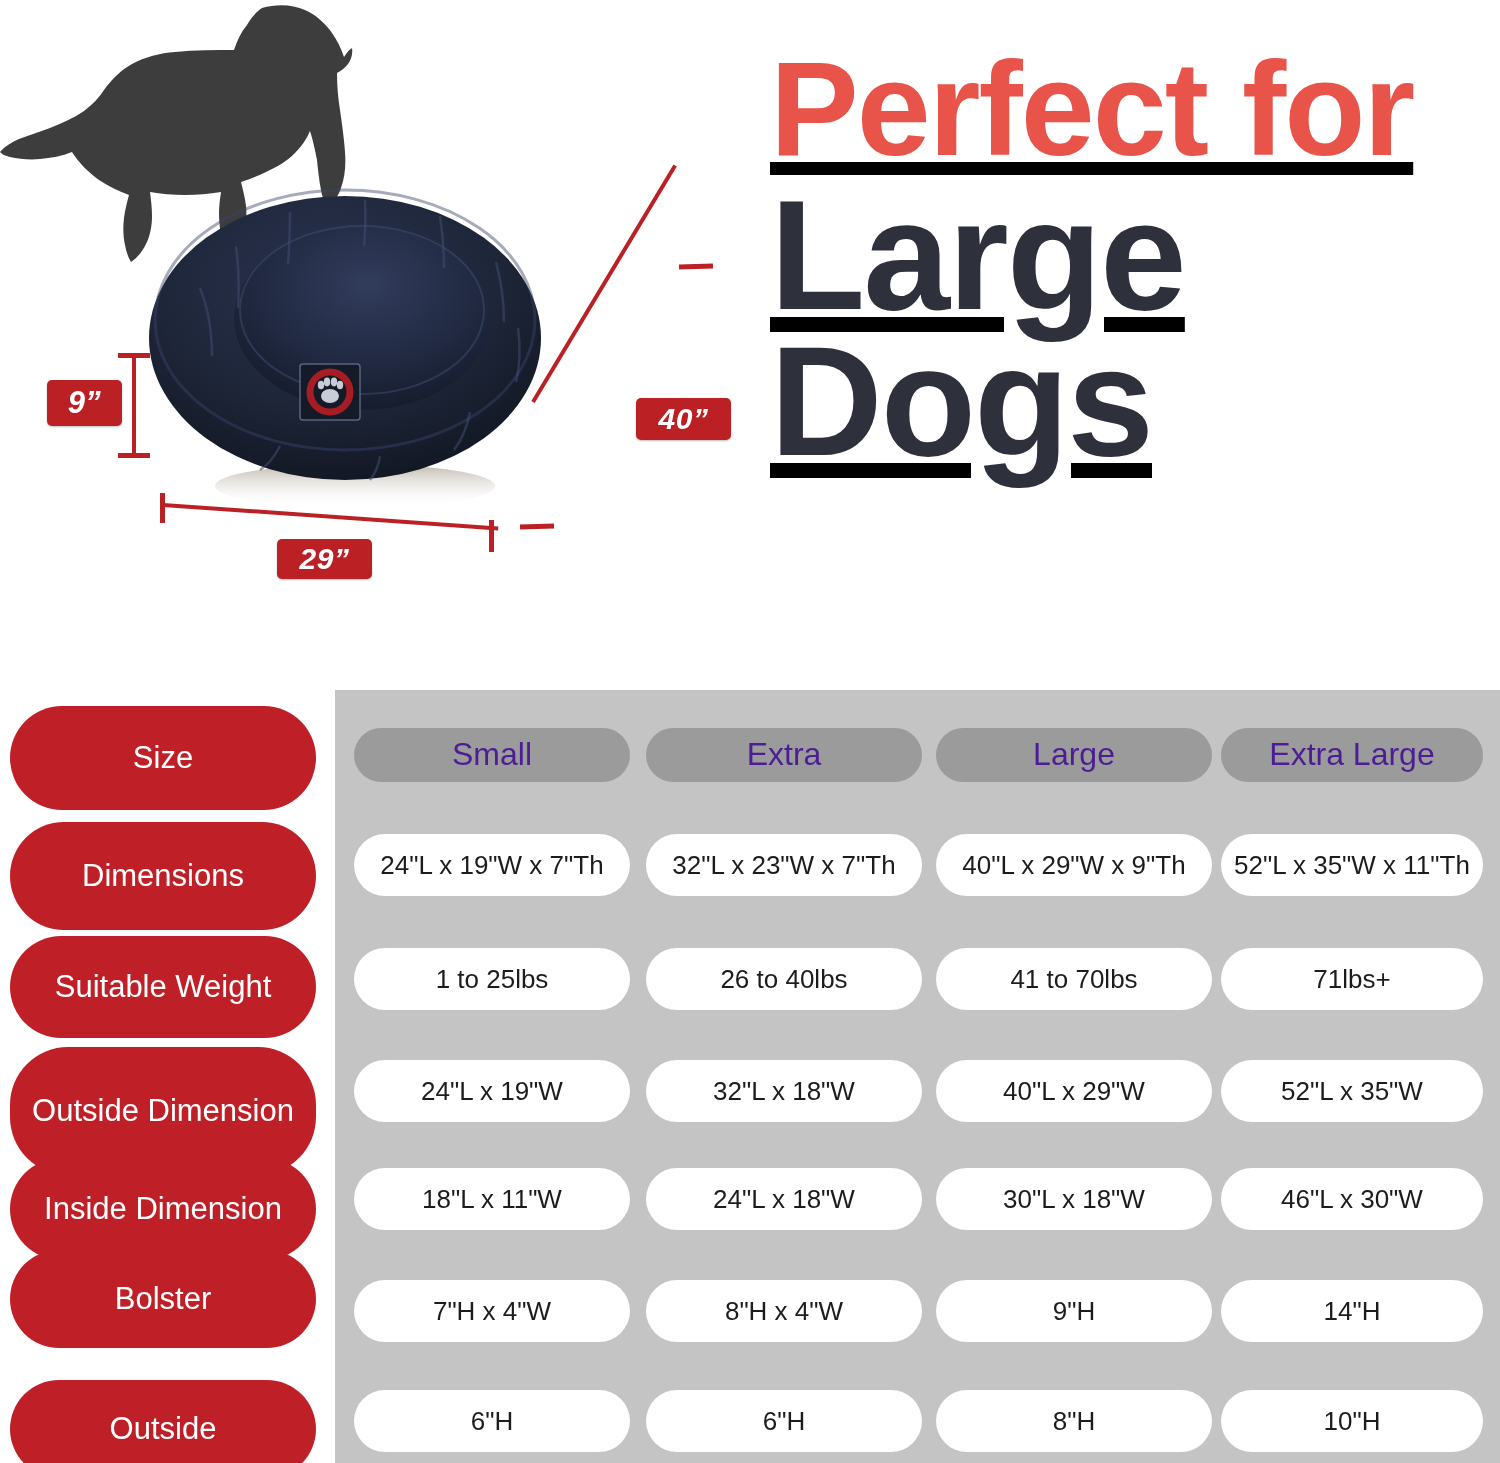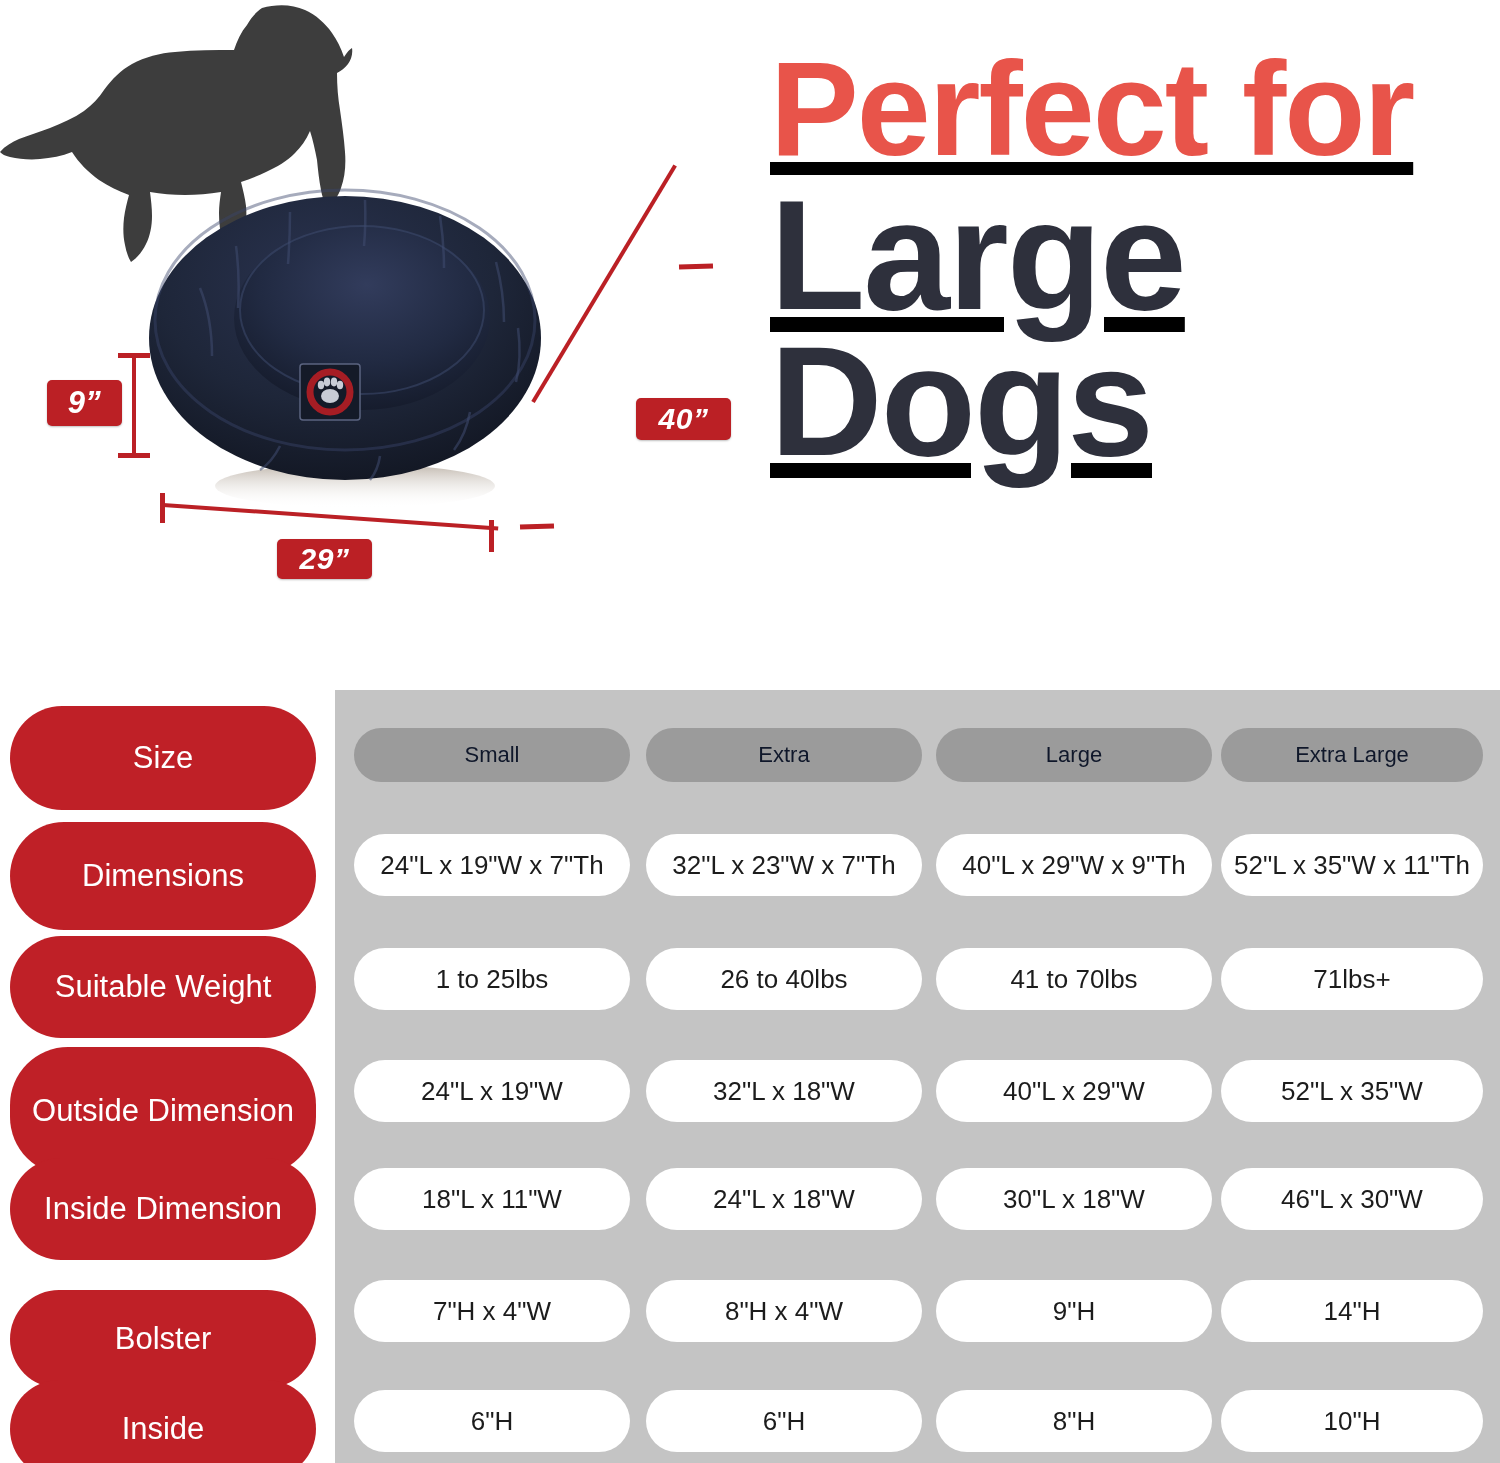--- a/index.html
+++ b/index.html
@@ -91,21 +91,21 @@
 
   .cell {
     position:absolute;
     border-radius:46px;
     display:flex; align-items:center; justify-content:center;
     text-align:center;
   }
   .cell span { line-height:1.1; }
 
   .cell.head { background:#9b9b9b; }
-  .cell.head span { color:#0f172a; font-size:22px; }
+  .cell.head span { color:#4c1d95; font-size:32px; }
 
   .cell.val { background:#ffffff; }
   .cell.val span { color:#1c1c1c; font-size:26px; }
 
   
   .col0 { left:19px;  width:276px; }
   .col1 { left:311px; width:276px; }
   .col2 { left:601px; width:276px; }
   .col3 { left:886px; width:262px; }
 </style>
@@ -237,25 +237,25 @@
       </div>
     <div class="row-label" style="top:246px; height:102px;">
       <span>Suitable Weight</span>
       </div>
     <div class="row-label" style="top:357px; height:128px;">
       <span>Outside Dimension</span>
       </div>
     <div class="row-label" style="top:468px; height:102px;">
       <span>Inside Dimension</span>
       </div>
-    <div class="row-label" style="top:600px; height:98px;">
+    <div class="row-label" style="top:560px; height:98px;">
       <span>Bolster</span>
       </div>
     <div class="row-label" style="top:690px; height:98px;">
-      <span>Inside</span>
+      <span>Outside</span>
       </div>
   </div>
 
   <div class="cells-row" style="top:38px;">
     <div class="cell head col0" style="height:54px;">
       <span>Small</span>
       </div>
     <div class="cell head col1" style="height:54px;">
       <span>Extra</span>
       </div>

